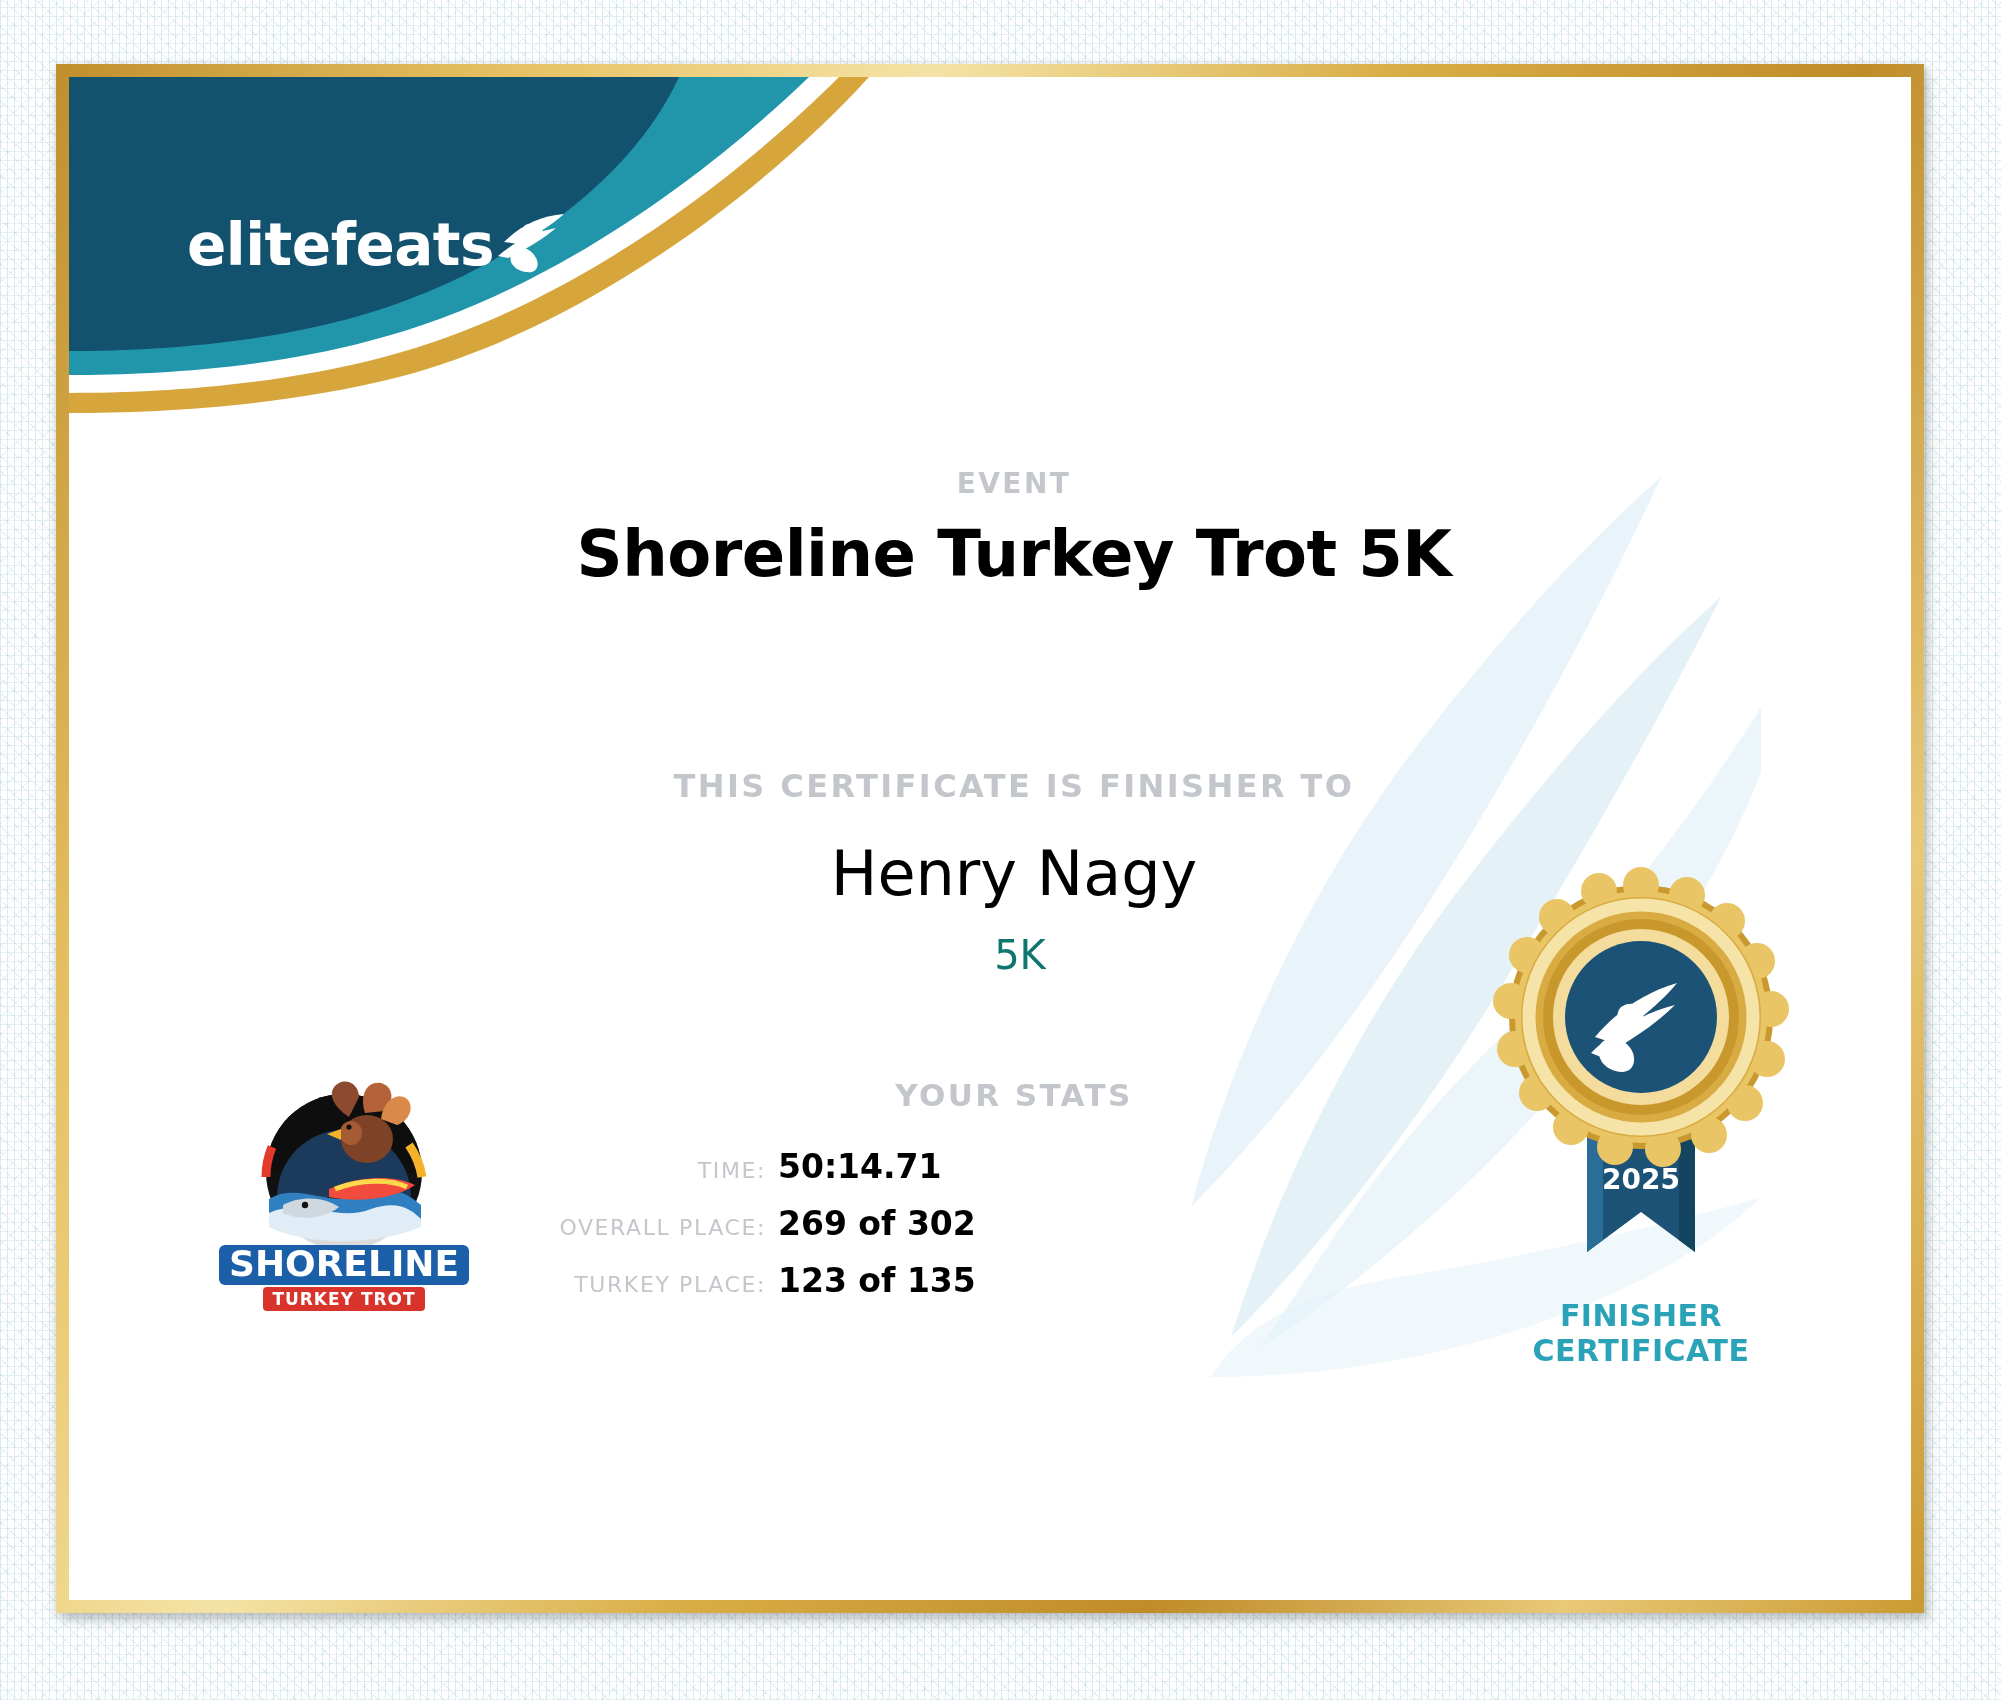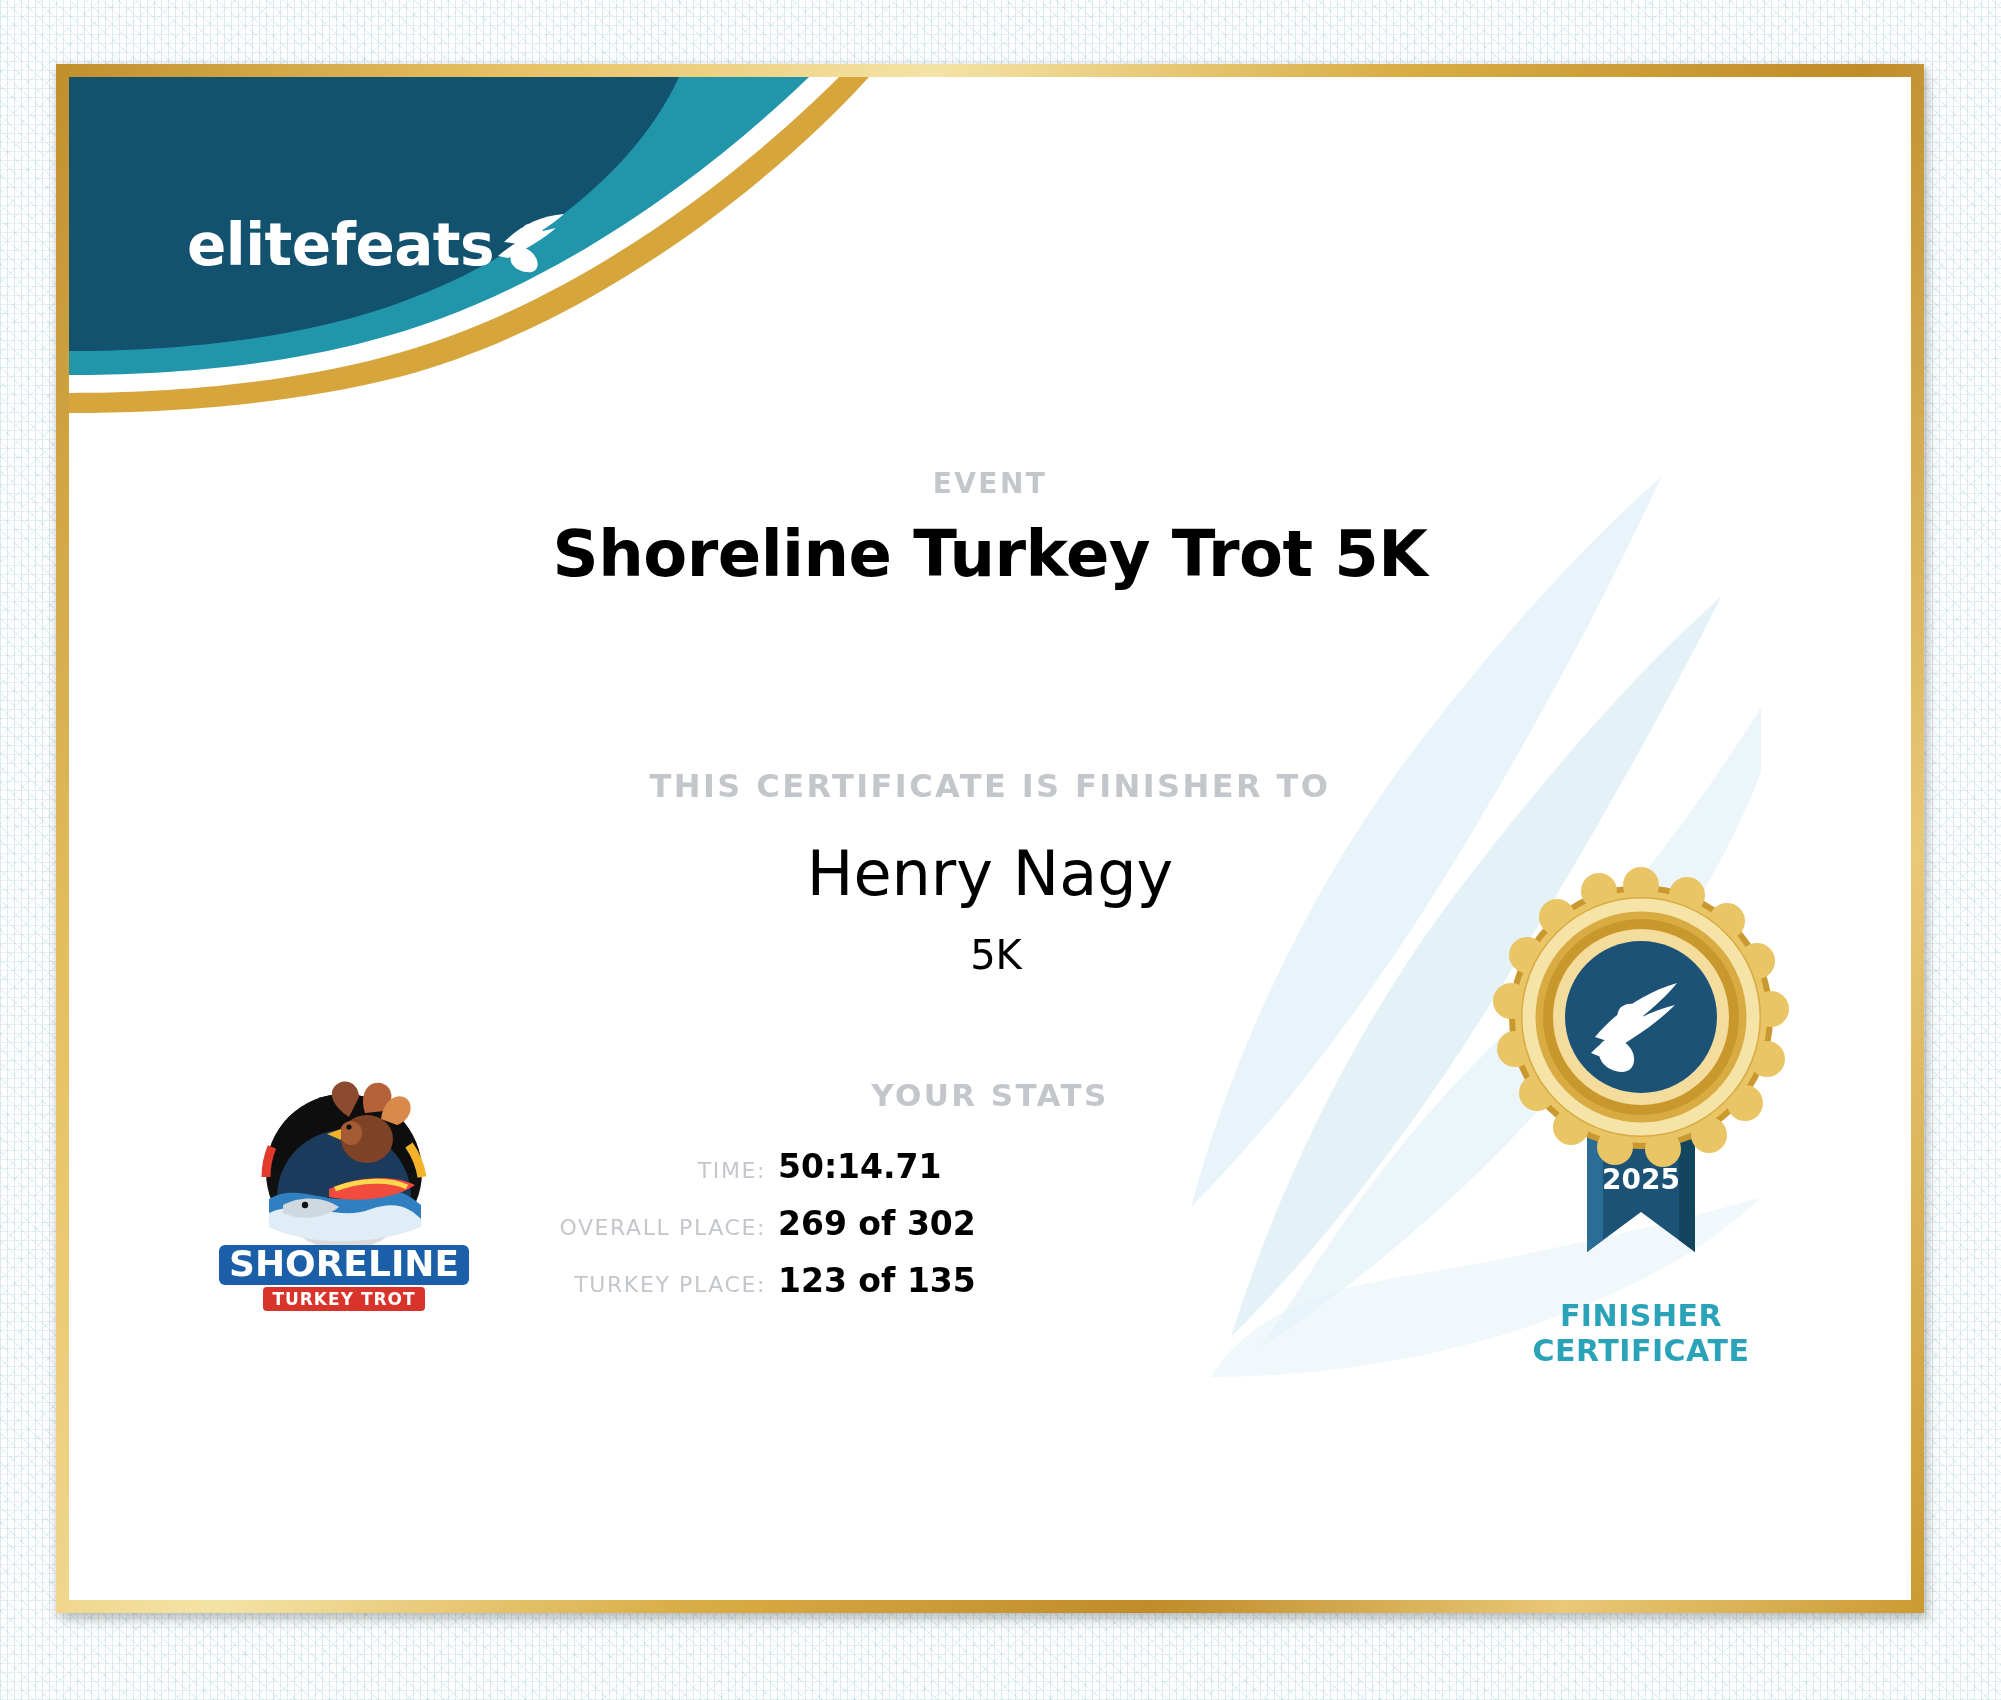--- a/index.html
+++ b/index.html
@@ -105,20 +105,21 @@
   }
 
   
   .content {
     position: absolute;
     left: 0;
     top: 0;
     width: 100%;
     height: 100%;
     text-align: center;
+    padding-left: 48px;
   }
   .label {
     color: #c3c6cb;
     letter-spacing: 2.4px;
     font-weight: 600;
     font-family: "DejaVu Sans", sans-serif;
   }
 
   .event-label { position: absolute; left: 0; right: 0; top: 390px; font-size: 28px; }
   .event-name {
@@ -129,21 +130,21 @@
 
   .awarded-label { position: absolute; left: 0; right: 0; top: 690px; font-size: 32px; }
   .recipient {
     position: absolute; left: 0; right: 0; top: 760px;
     font-family: "DejaVu Sans", sans-serif;
     font-size: 62px; font-weight: 400; color: #000000;
   }
   .division {
     position: absolute; left: 12px; right: 0; top: 855px;
     font-family: "DejaVu Sans", sans-serif;
-    font-size: 40px; color: #000000;
+    font-size: 40px; color: #0f766e;
   }
 
   .stats-label { position: absolute; left: 0; right: 0; top: 1000px; font-size: 31px; }
 
   .stats {
     position: absolute;
     left: 0;
     top: 1070px;
     width: 1216px;   
     display: flex;

